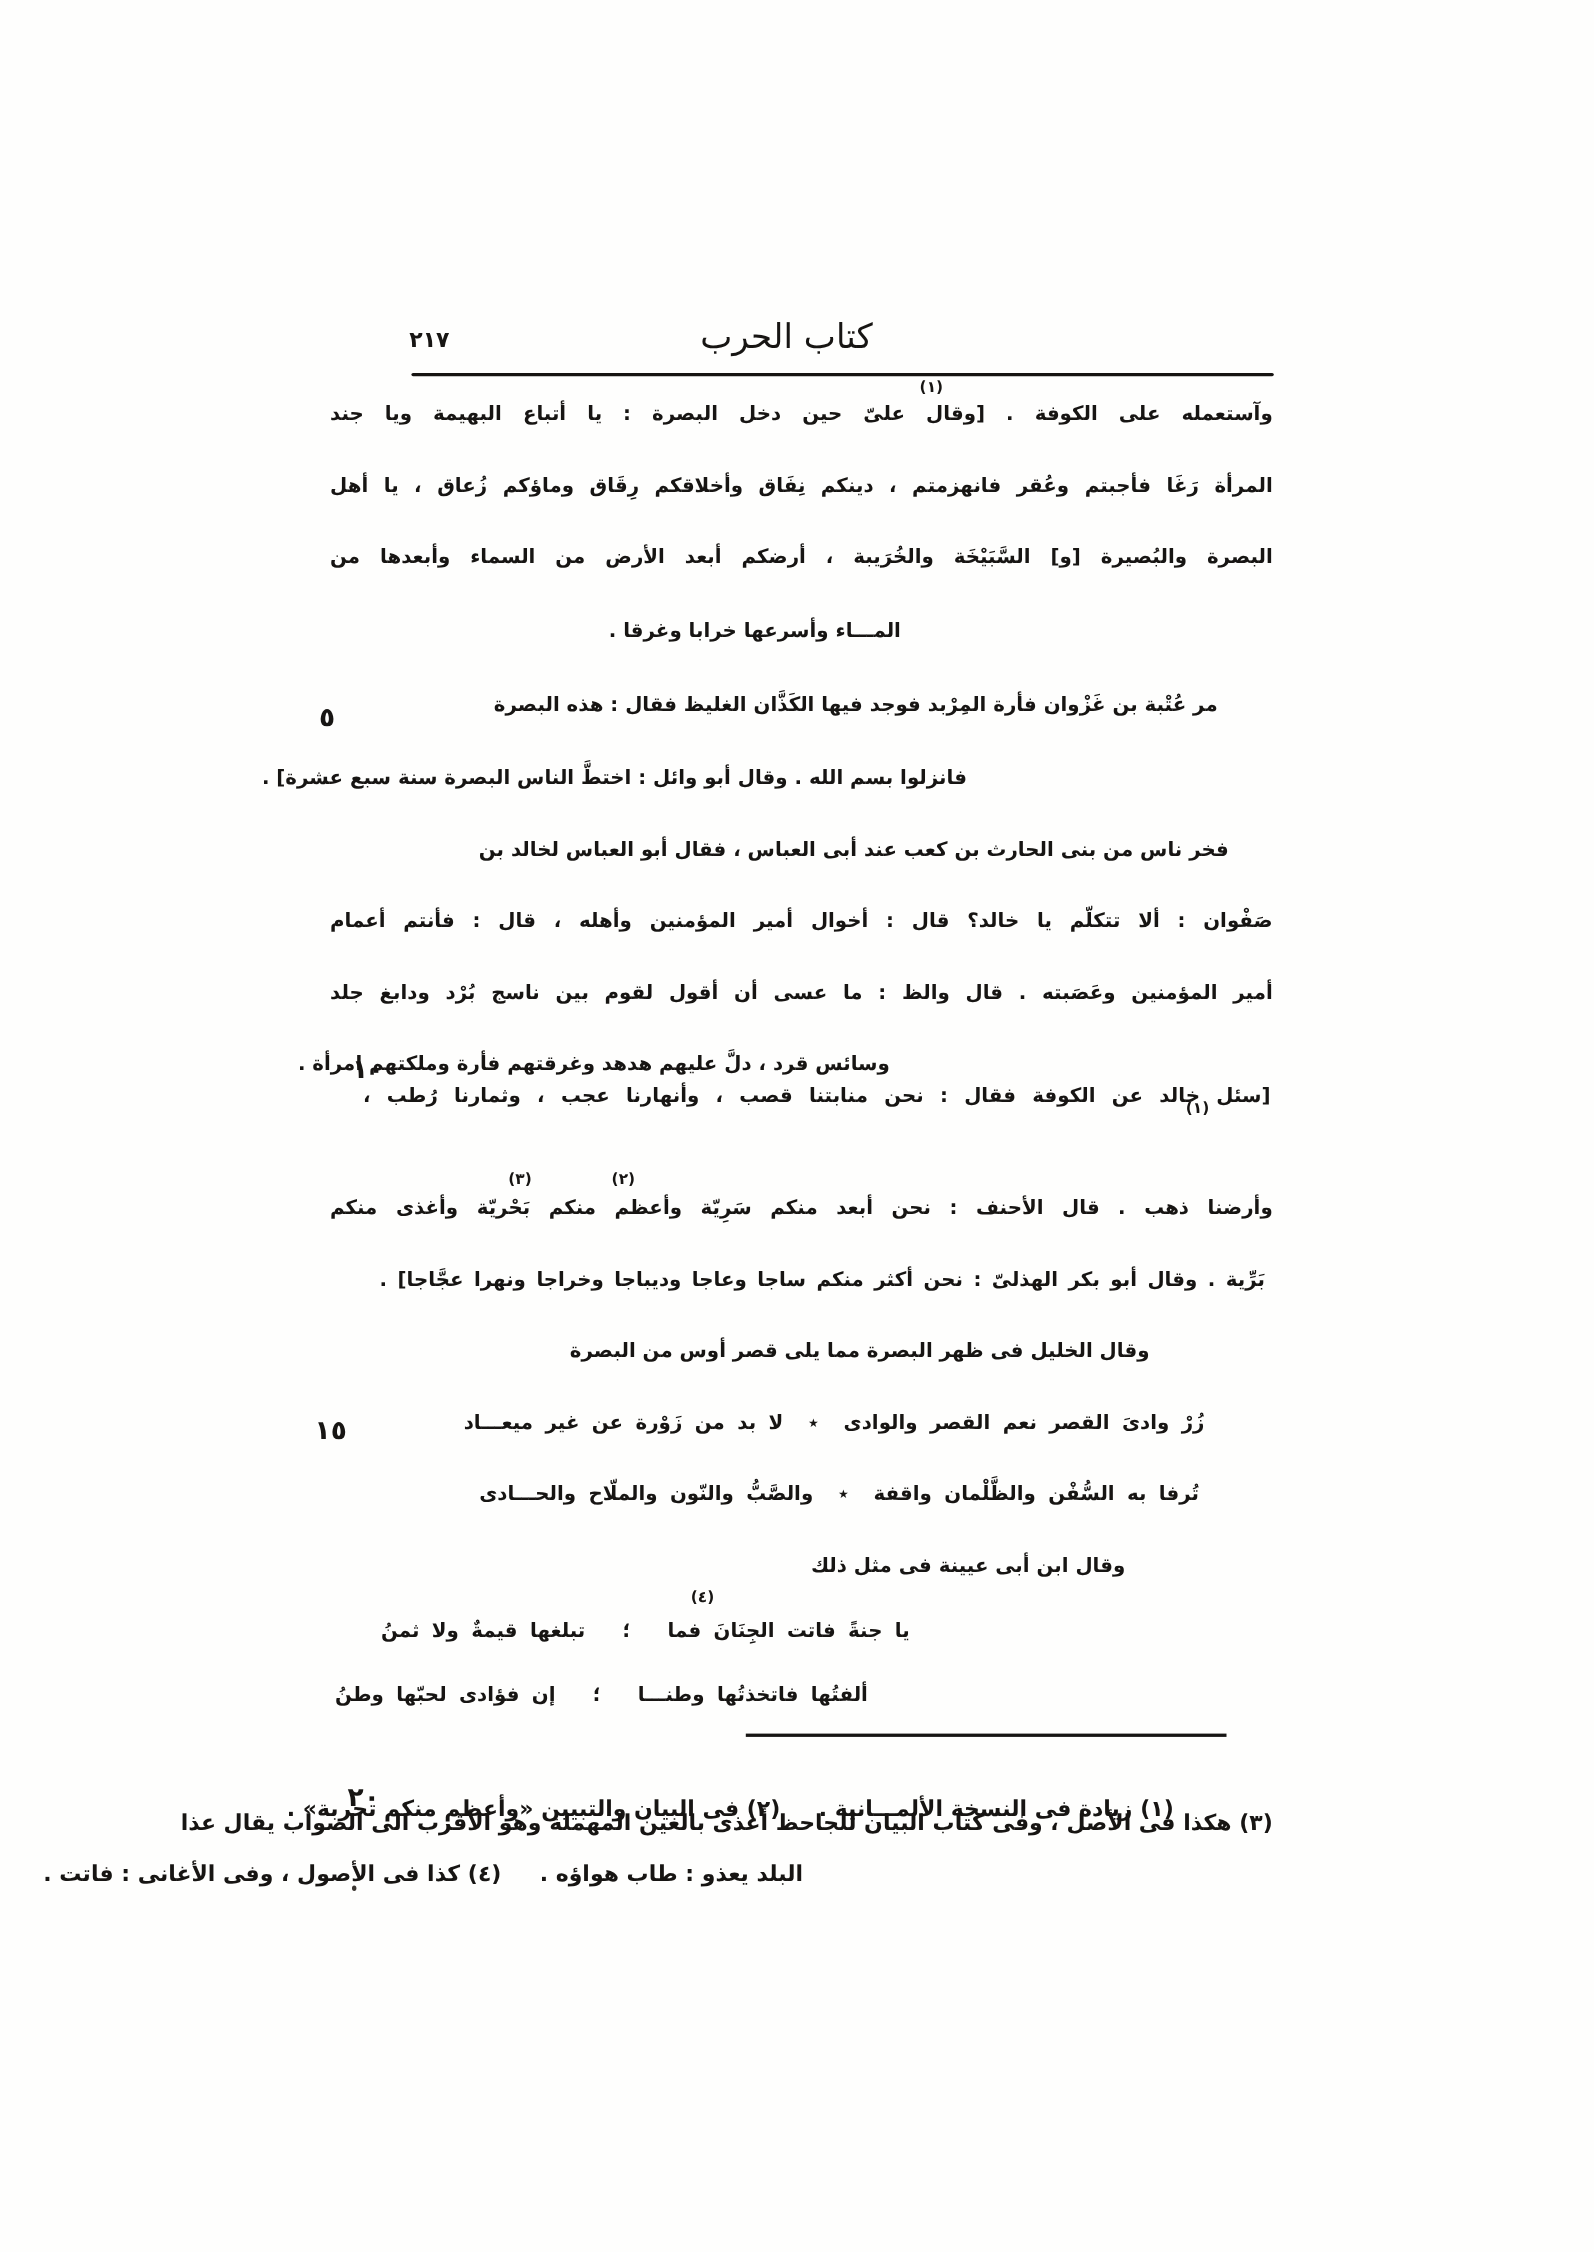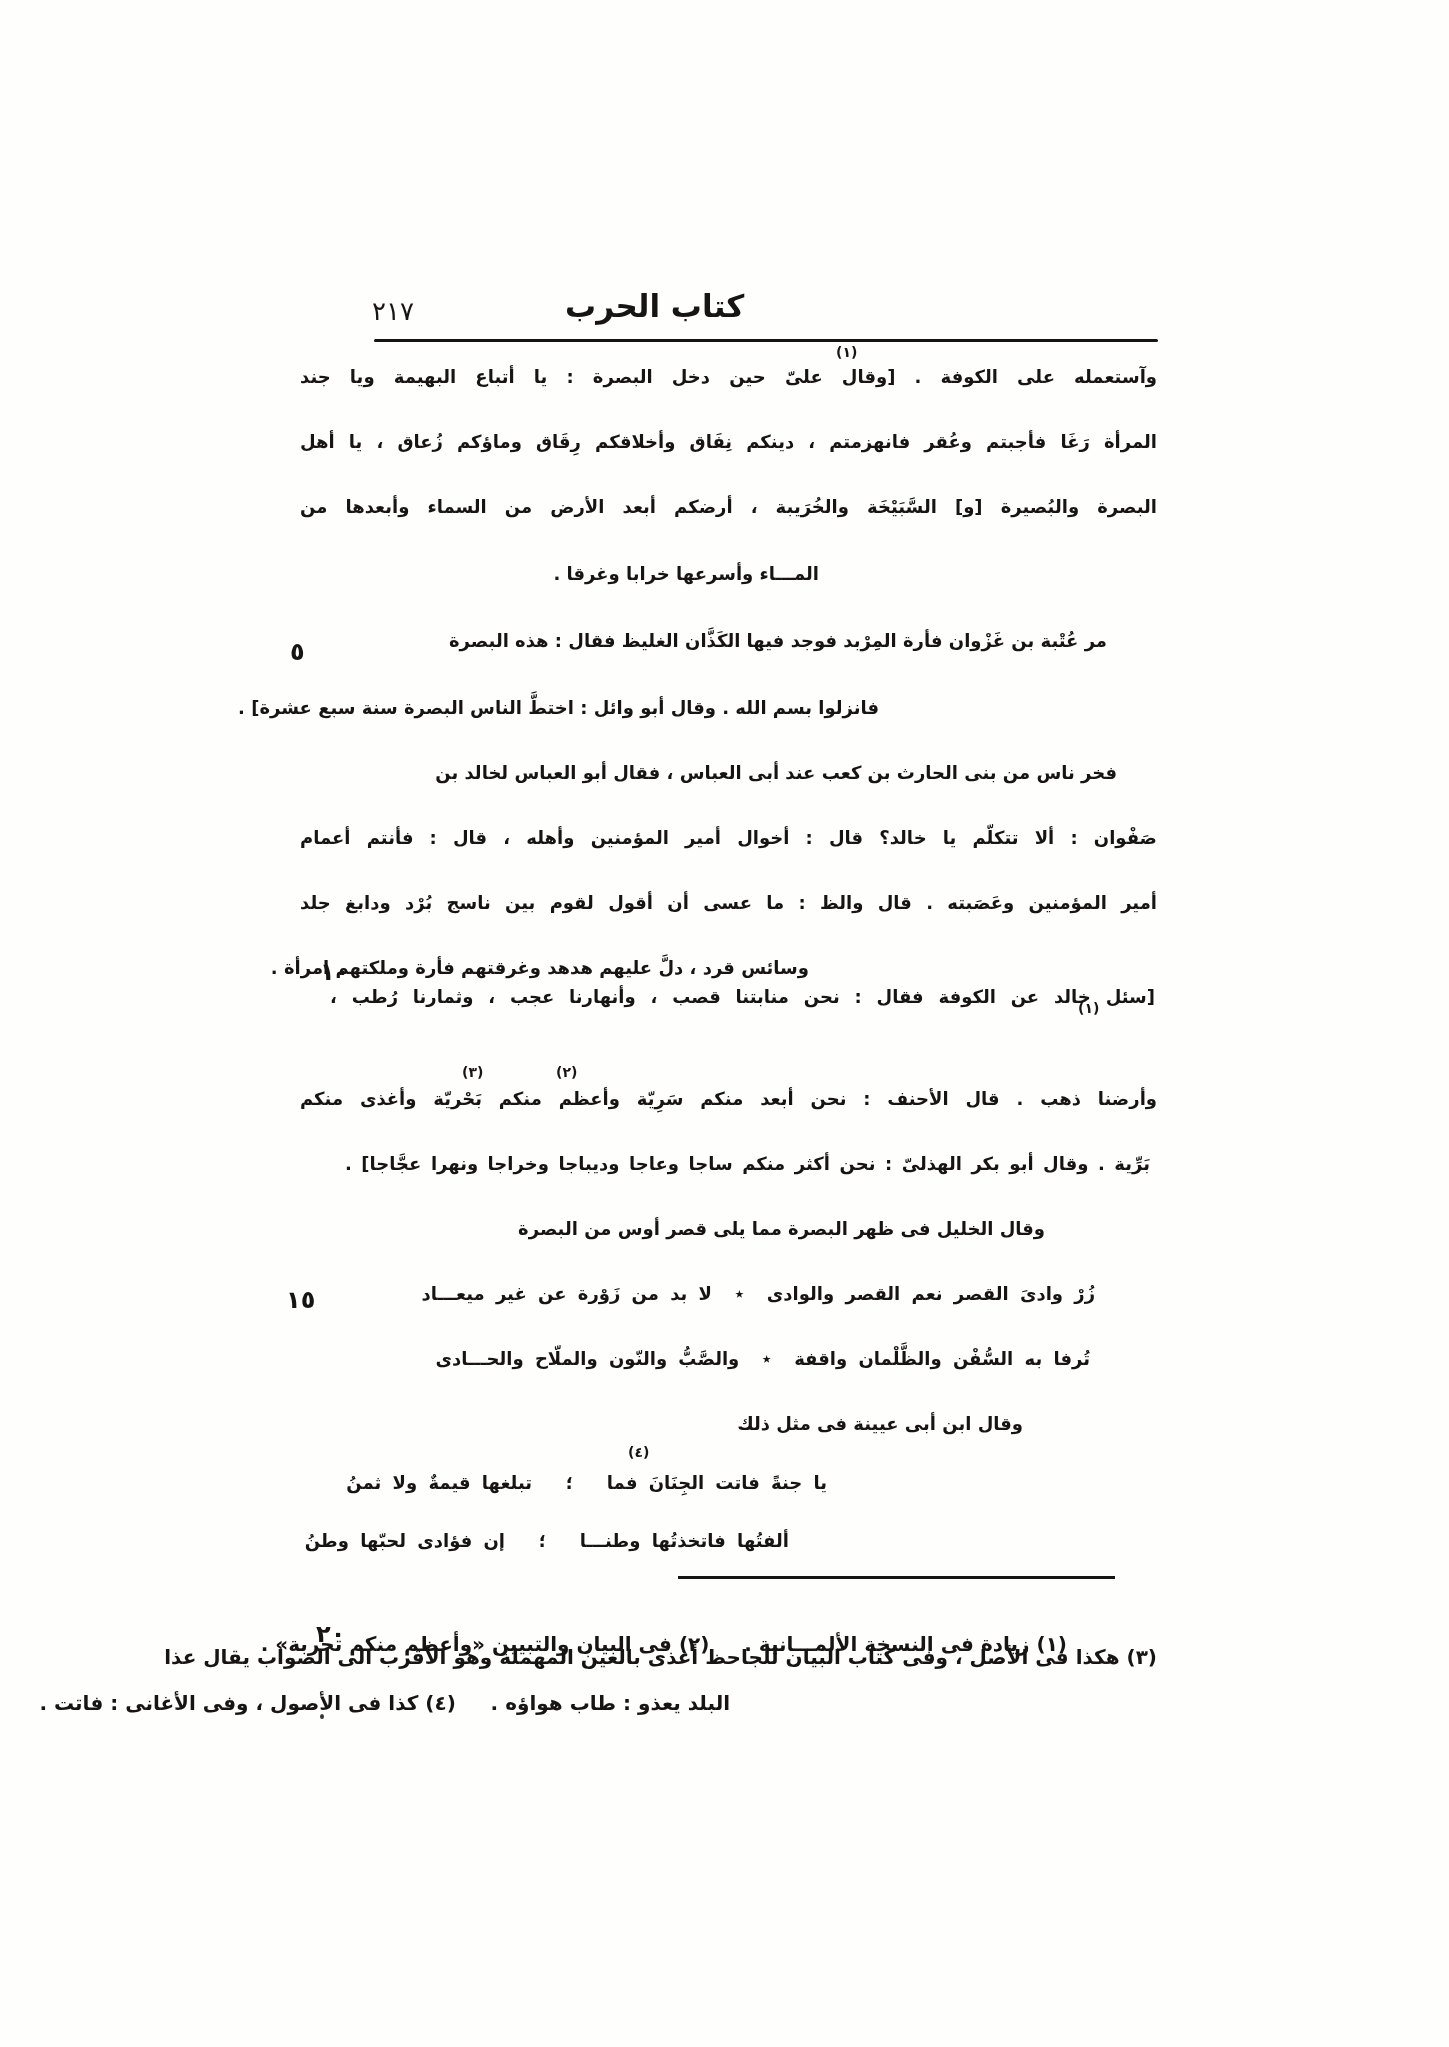--- a/index.html
+++ b/index.html
@@ -7,27 +7,27 @@
     position:relative;
     width:1449px;height:2047px;
     background:#fefefd;
     font-family:"DejaVu Sans", sans-serif;
     color:#171513;
     overflow:hidden;
   }
   .abs{position:absolute;}
   .title{
     top:288px;left:565px;width:300px;
-    text-align:left;
-    font-size:31px;font-weight:bold;
+    text-align:center;
+    font-size:31px;font-weight:normal;
     direction:rtl;
   }
   .pagenum{
     top:296px;left:372px;
-    font-size:26px;font-weight:normal;
+    font-size:20px;font-weight:bold;
     direction:rtl;letter-spacing:2px;
   }
   .header-rule{
     top:339px;left:374px;width:784px;height:3px;
     background:#161412;border-radius:2px;
   }
   .line{
     direction:rtl;
     font-size:18px;font-weight:bold;
     white-space:nowrap;

